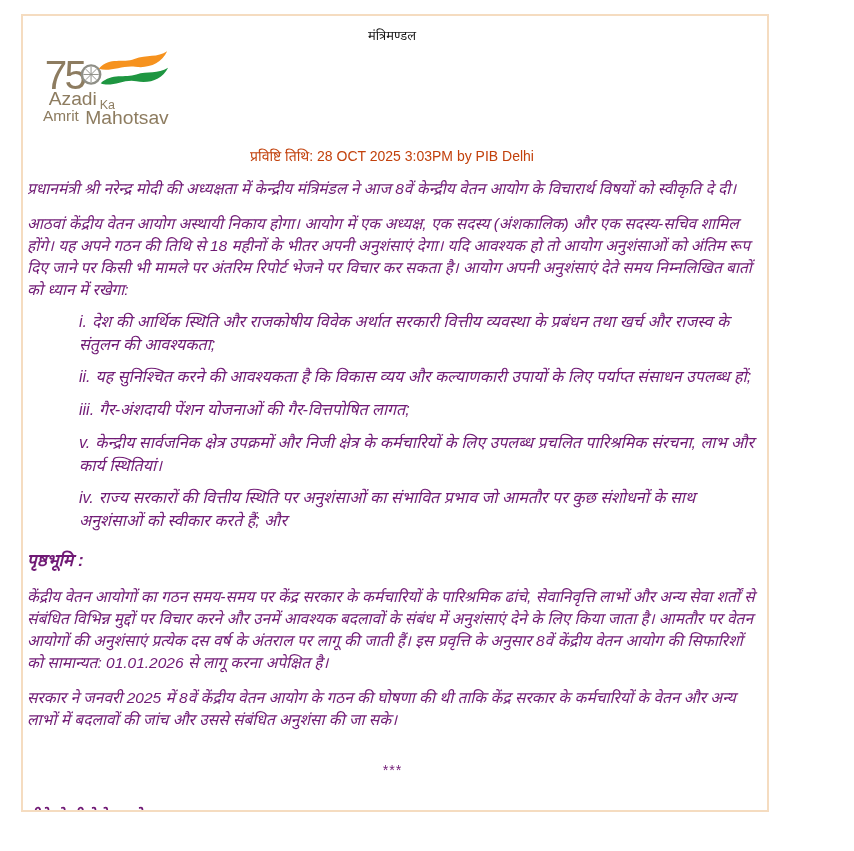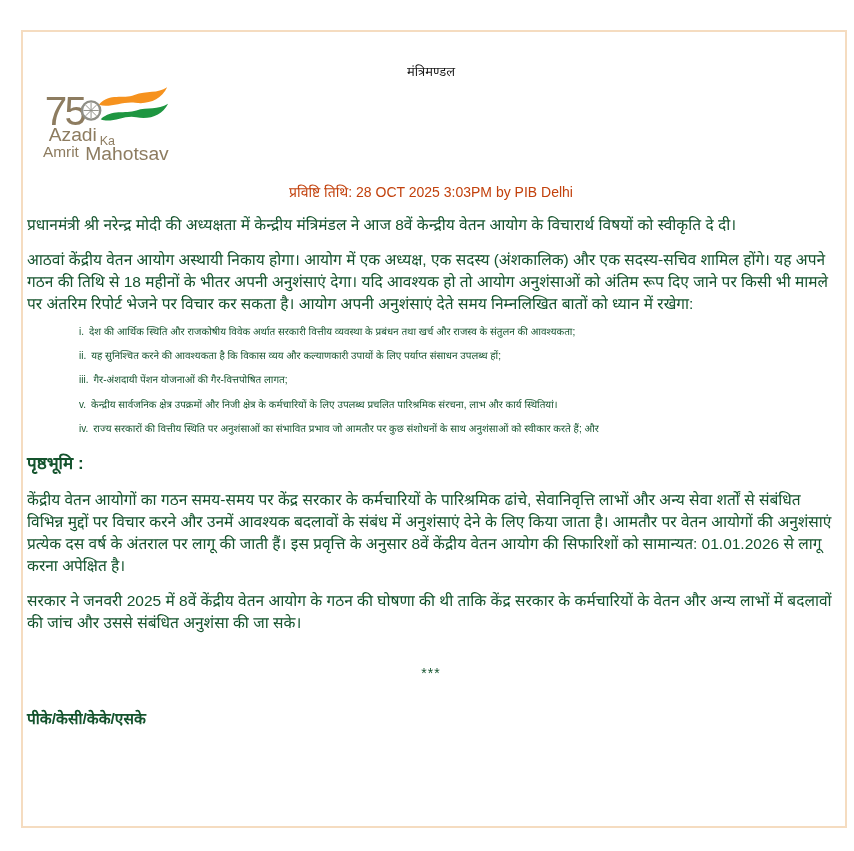--- a/index.html
+++ b/index.html
@@ -4,48 +4,47 @@
 <style>
   * { margin: 0; padding: 0; box-sizing: border-box; }
   html, body { background: #ffffff; }
   body {
     width: 854px; height: 851px; position: relative;
     font-family: "Liberation Sans", "DejaVu Sans", sans-serif;
     color: #111111;
   }
   .sheet {
     position: absolute; left: 21px; top: 14px;
-    width: 826px; height: 798px;
+    width: 748px; height: 798px;
     border: 2px solid #f5dcc0;
     background: #ffffff;
-    padding: 24px 10px 0 4px;
+    padding: 4px 10px 0 4px;
     overflow: hidden;
-    margin-top: 16px;
   }
   .category {
     text-align: center; font-size: 13px; color: #1a1a1a;
     margin-top: 6px;
   }
   .logo-wrap { margin: 4px 0 0 14px; width: 130px; height: 78px; }
   .logo-wrap svg { display: block; }
   .headline {
     text-align: center; font-weight: bold; font-size: 26px;
     color: #000000; margin-top: 16px; line-height: 1.25;
     padding: 0 10px;
   }
   .date-line {
     text-align: center; font-size: 14px; color: #c2410c;
     margin-top: 20px;
   }
-  .body-text { font-size: 15.5px; line-height: 1.42; color: #14532d; }
+  .body-text { font-size: 15.5px; line-height: 1.42; color: #701a75; font-style: italic; }
   .para { margin-top: 13px; }
   .list-block { margin-top: 4px; }
   .list-item {
     margin-top: 10px; padding-left: 52px; text-indent: 0;
-    font-size: 10px; line-height: 1.42;
+    font-size: 16px; line-height: 1.42;
   }
   .list-item .num { margin-right: 5px; }
   .bg-heading { font-weight: bold; margin-top: 16px; font-size: 17px; }
   .separator { text-align: center; font-size: 14px; margin-top: 30px; letter-spacing: 1px; }
   .signature { font-weight: bold; margin-top: 24px; font-size: 15.5px; }
 </style>
 </head>
 <body>
 
 <div class="sheet">

